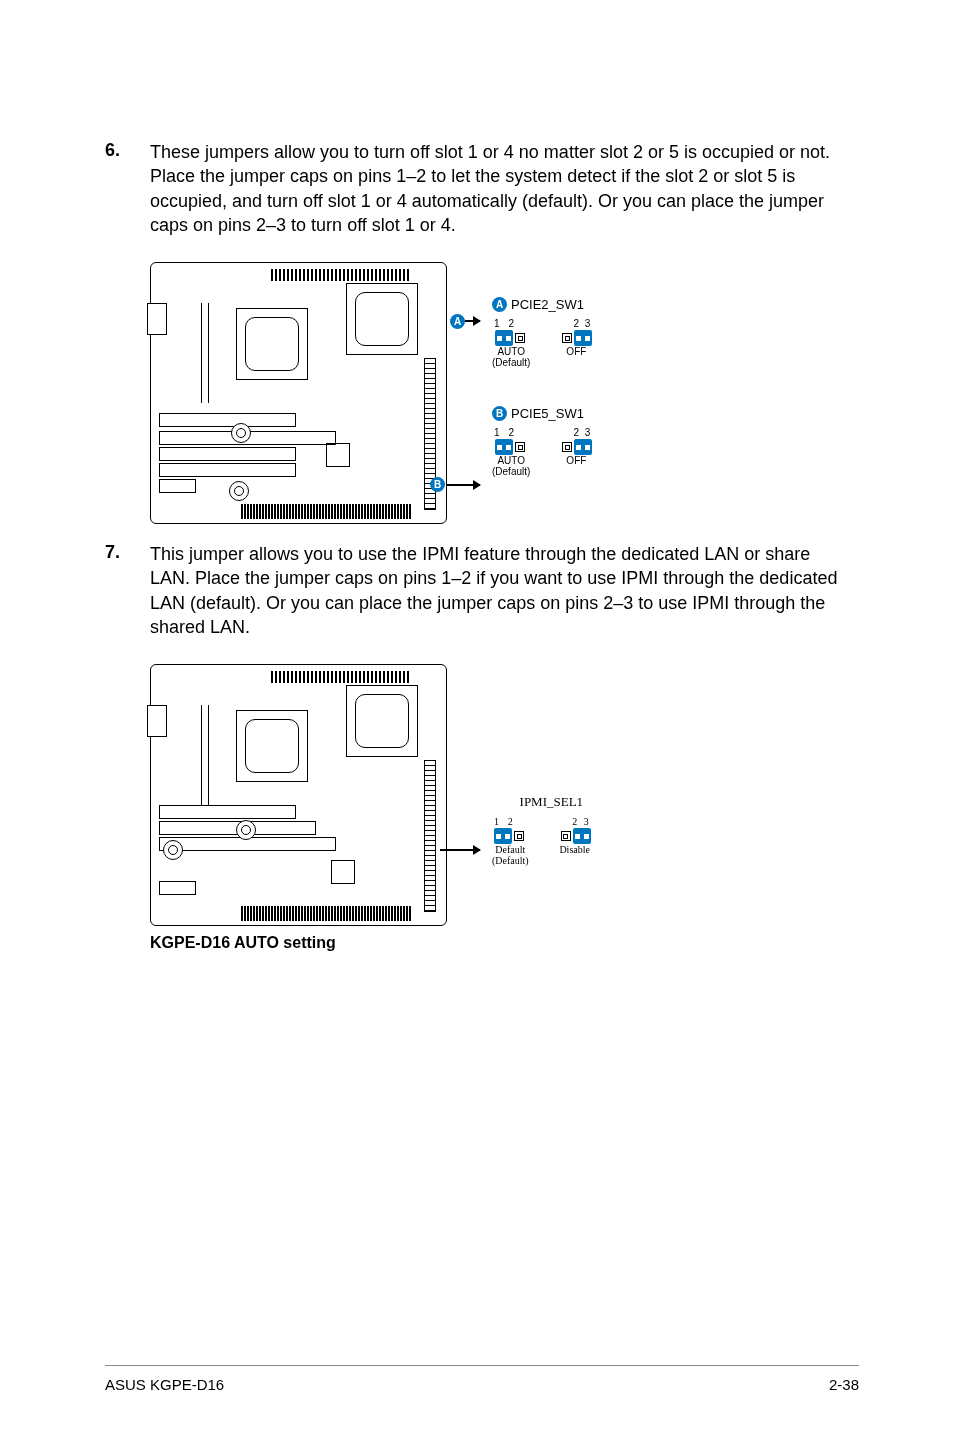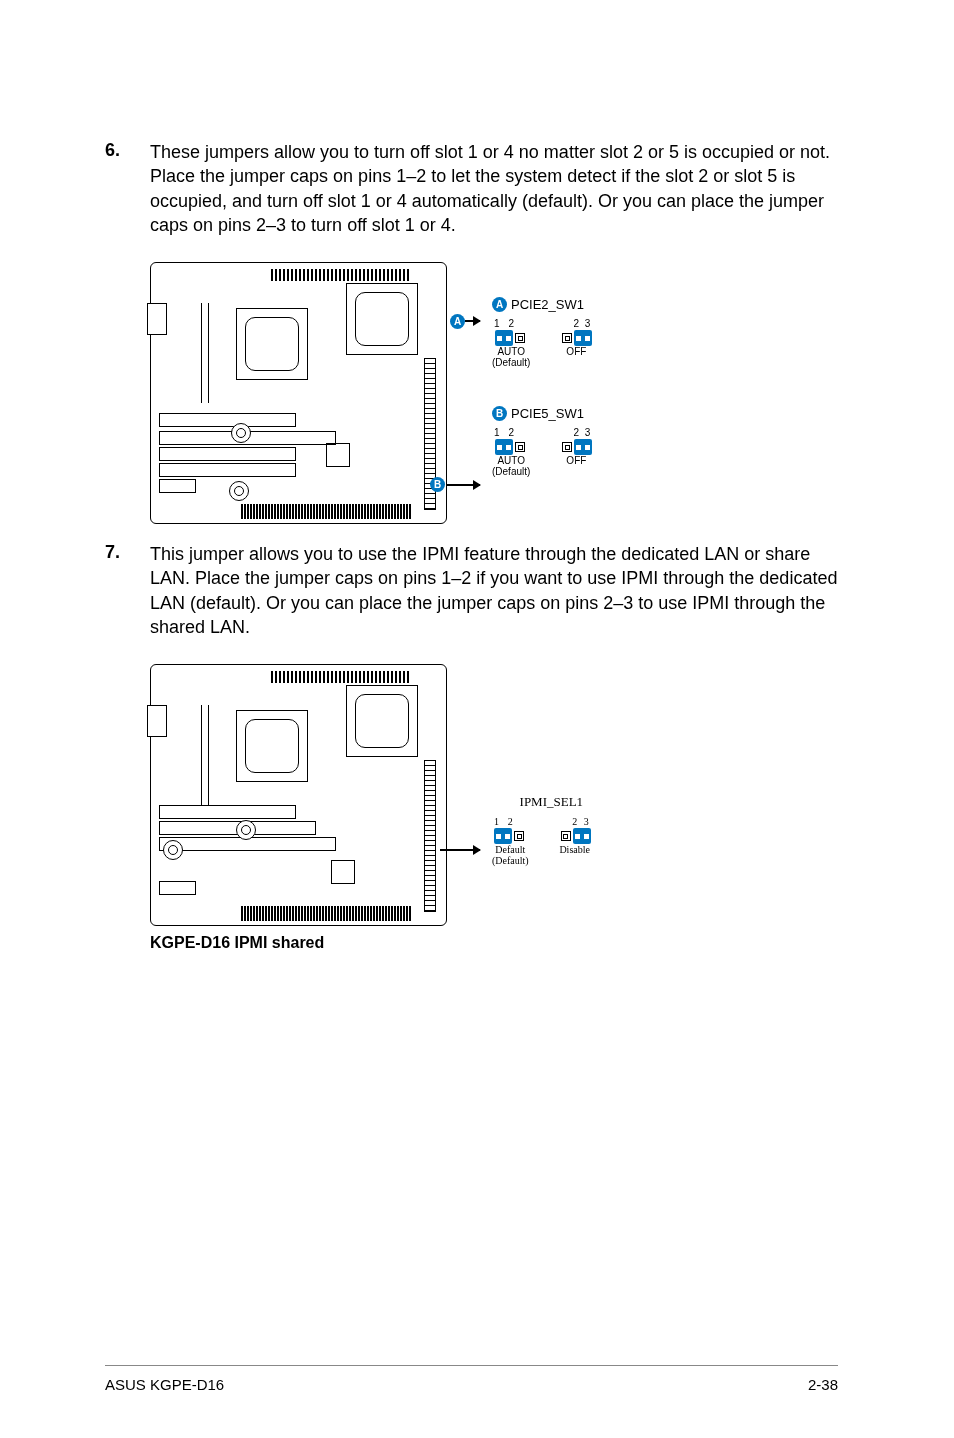--- a/index.html
+++ b/index.html
@@ -213,21 +213,21 @@
     position: absolute;
     right: -1px; top: -4px;
     border-left: 8px solid #000;
     border-top: 5px solid transparent;
     border-bottom: 5px solid transparent;
   }
   .footer {
     position: absolute;
     bottom: 45px;
     left: 105px;
-    right: 116px;
+    right: 95px;
     border-top: 1px solid #888;
     padding-top: 10px;
     display: flex;
     justify-content: space-between;
     font-size: 15px;
     color: #000;
   }
 </style>
 </head>
 <body>
@@ -428,21 +428,21 @@
                       <span class="pin-solid"></span>
                       <span class="pin-solid"></span>
                     </span>
                 </div>
                 <div class="jumper-label">Disable</div>
               </div>
             </div>
           </div>
         </div>
       </div>
-      <div class="diagram-caption" style="margin-bottom:0;">KGPE-D16 IPMI shared</div>
+      <div class="diagram-caption" style="margin-bottom:0;">KGPE-D16 AUTO setting</div>
     </div>
   </div>
 
   <div class="footer">
     <span>ASUS KGPE-D16</span>
     <span>2-38</span>
   </div>
 </div>
 
 </body></html>

